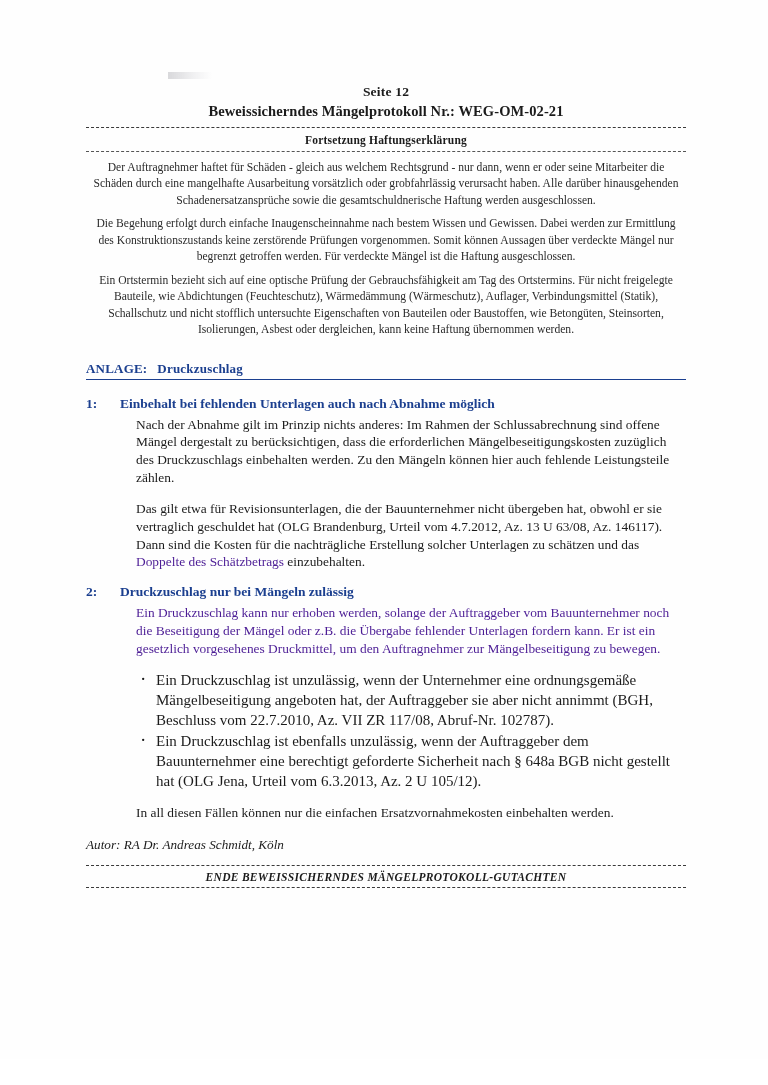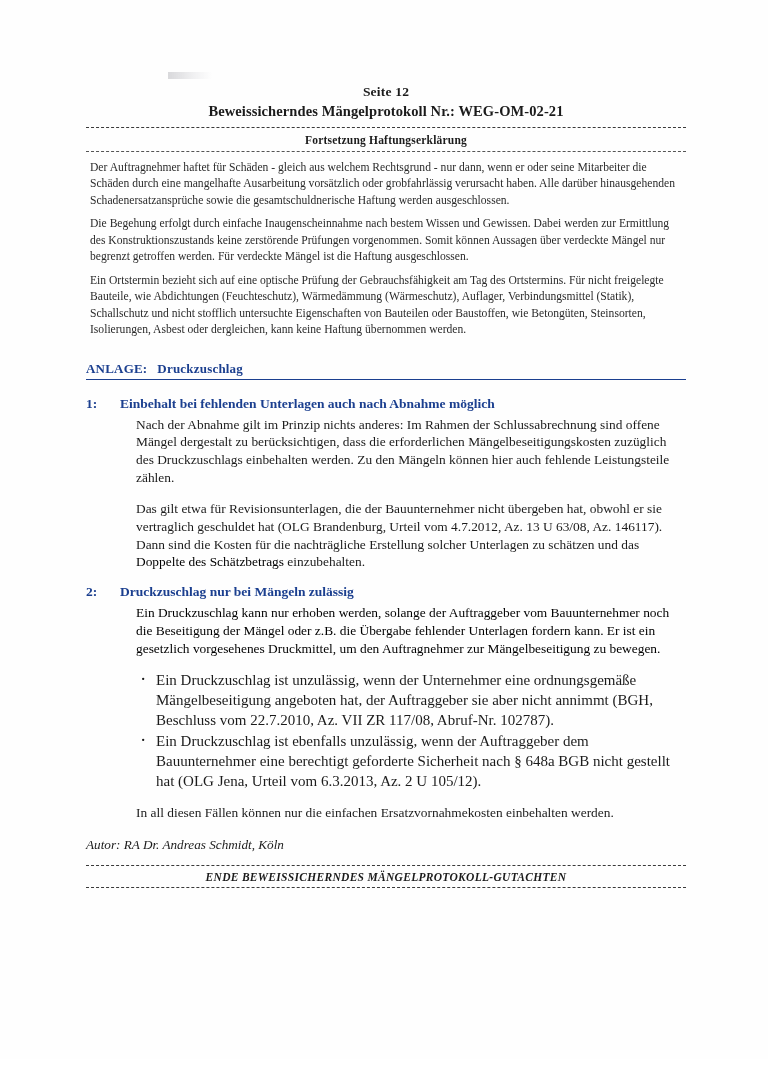--- a/index.html
+++ b/index.html
@@ -66,21 +66,21 @@
     font-weight: bold;
     font-size: 11.5px;
     letter-spacing: 0.2px;
     margin: 3px 0 5px 0;
   }
 
   
   .liability {
     font-size: 11.6px;
     line-height: 1.42;
-    text-align: left;
+    text-align: center;
     color: #2a2a2a;
     padding: 2px 4px 4px 4px;
   }
   .liability p {
     margin: 0 0 7px 0;
   }
   .liability p:last-child { margin-bottom: 0; }
 
   
   .anlage {
@@ -116,21 +116,21 @@
   }
   .body-block {
     margin-left: 50px;
     font-size: 13.4px;
     line-height: 1.33;
     text-align: left;
   }
   .body-block p {
     margin: 0 0 13px 0;
   }
-  .red { color: #000000; }
+  .red { color: #4c1d95; }
   .bullets {
     margin: 0 0 12px 0;
     padding: 0;
     list-style: none;
   }
   .bullets li {
     position: relative;
     padding-left: 20px;
     margin-bottom: 2px;
     font-size: 15px;

